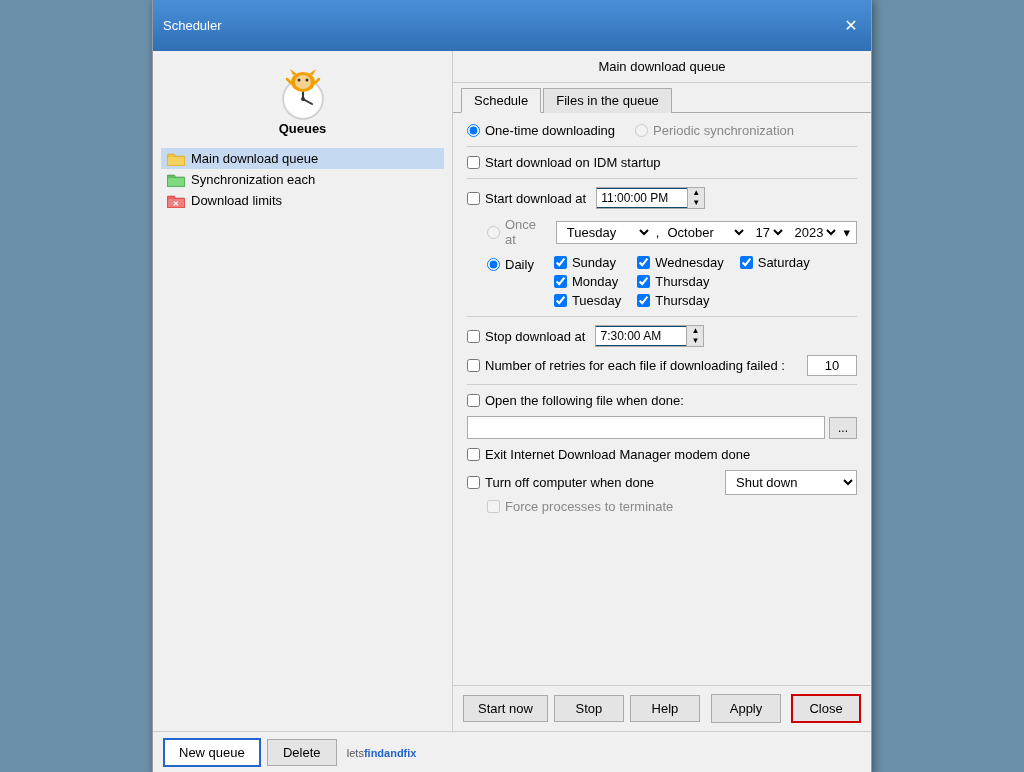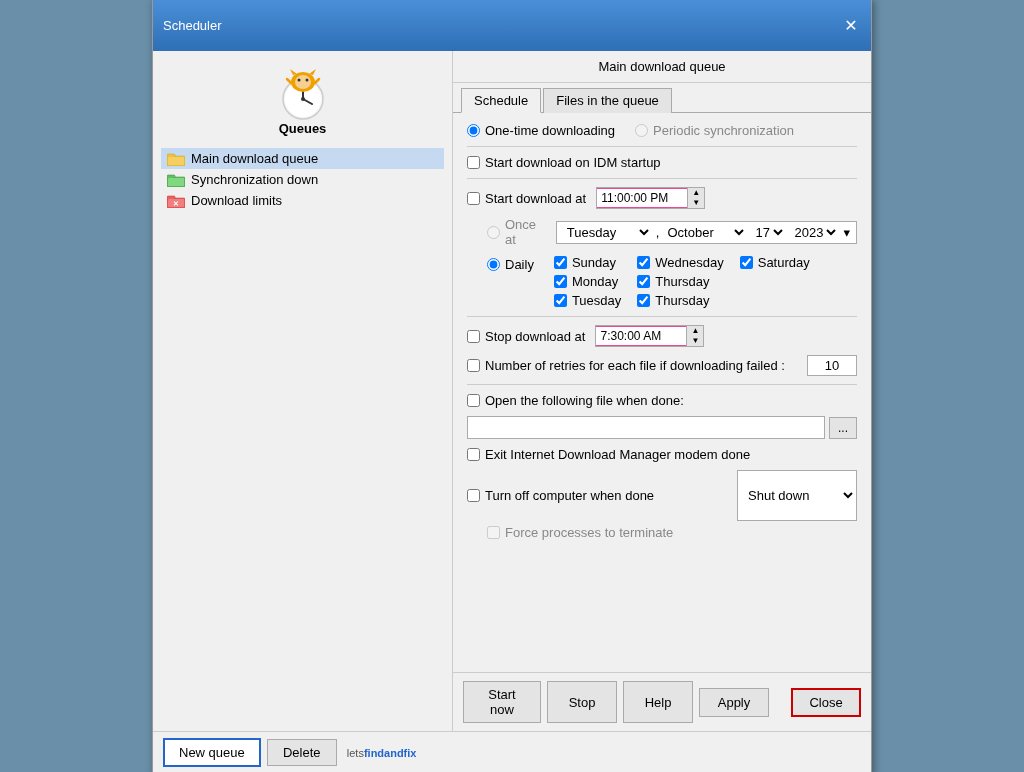--- a/index.html
+++ b/index.html
@@ -144,21 +144,21 @@
       cursor: pointer;
       font-size: 13px;
     }
     input[type="radio"], input[type="checkbox"] {
       margin: 0;
     }
     .spin-wrapper {
       display: flex;
       align-items: center;
       border: 1px solid #aaa;
-      background: #ec4899;
+      background: #0c4a6e;
     }
     .spin-input {
       border: none;
       outline: none;
       width: 90px;
       padding: 2px 4px;
       font-size: 12px;
     }
     .spin-buttons {
       display: flex;
@@ -242,40 +242,40 @@
     }
     .shutdown-row {
       display: flex;
       align-items: center;
       justify-content: space-between;
       margin-bottom: 4px;
     }
     .shutdown-select {
       border: 1px solid #aaa;
       background: white;
-      padding: 16px 6px;
-      font-size: 13px;
-      width: 118px;
+      padding: 3px 6px;
+      font-size: 13px;
+      width: 130px;
     }
     
     .bottom-bar {
       border-top: 1px solid #ccc;
       padding: 8px 10px;
       display: flex;
       align-items: center;
       gap: 6px;
     }
     .bottom-bar-left {
       display: flex;
       gap: 6px;
     }
     .bottom-bar-right {
       margin-left: auto;
       display: flex;
-      gap: 22px;
+      gap: 10px;
     }
     .btn {
       border: 1px solid #aaa;
       background: #e4e4e4;
       padding: 5px 14px;
       cursor: pointer;
       font-size: 13px;
       min-width: 70px;
     }
     .btn:disabled { color: #999; cursor: default; }
@@ -326,21 +326,21 @@
             <rect x="1" y="5" width="16" height="8" rx="1" fill="#f5d060"></rect>
           </svg>
           <span>Main download queue</span>
         </li>
         <li>
           <svg width="18" height="14">
             <rect x="0" y="4" width="18" height="10" rx="1" fill="#60c060" stroke="#408040" stroke-width="0.5"></rect>
             <rect x="0" y="2" width="8" height="4" rx="1" fill="#60c060" stroke="#408040" stroke-width="0.5"></rect>
             <rect x="1" y="5" width="16" height="8" rx="1" fill="#80d880"></rect>
           </svg>
-          <span>Synchronization down</span>
+          <span>Synchronization each</span>
         </li>
         <li>
           <svg width="18" height="14">
             <rect x="0" y="4" width="18" height="10" rx="1" fill="#f06060" stroke="#c03030" stroke-width="0.5"></rect>
             <rect x="0" y="2" width="8" height="4" rx="1" fill="#f06060" stroke="#c03030" stroke-width="0.5"></rect>
             <rect x="1" y="5" width="16" height="8" rx="1" fill="#f08080"></rect>
             <text x="9" y="12" text-anchor="middle" font-size="7" fill="white" font-weight="bold">✕</text>
           </svg>
           <span>Download limits</span>
         </li>

